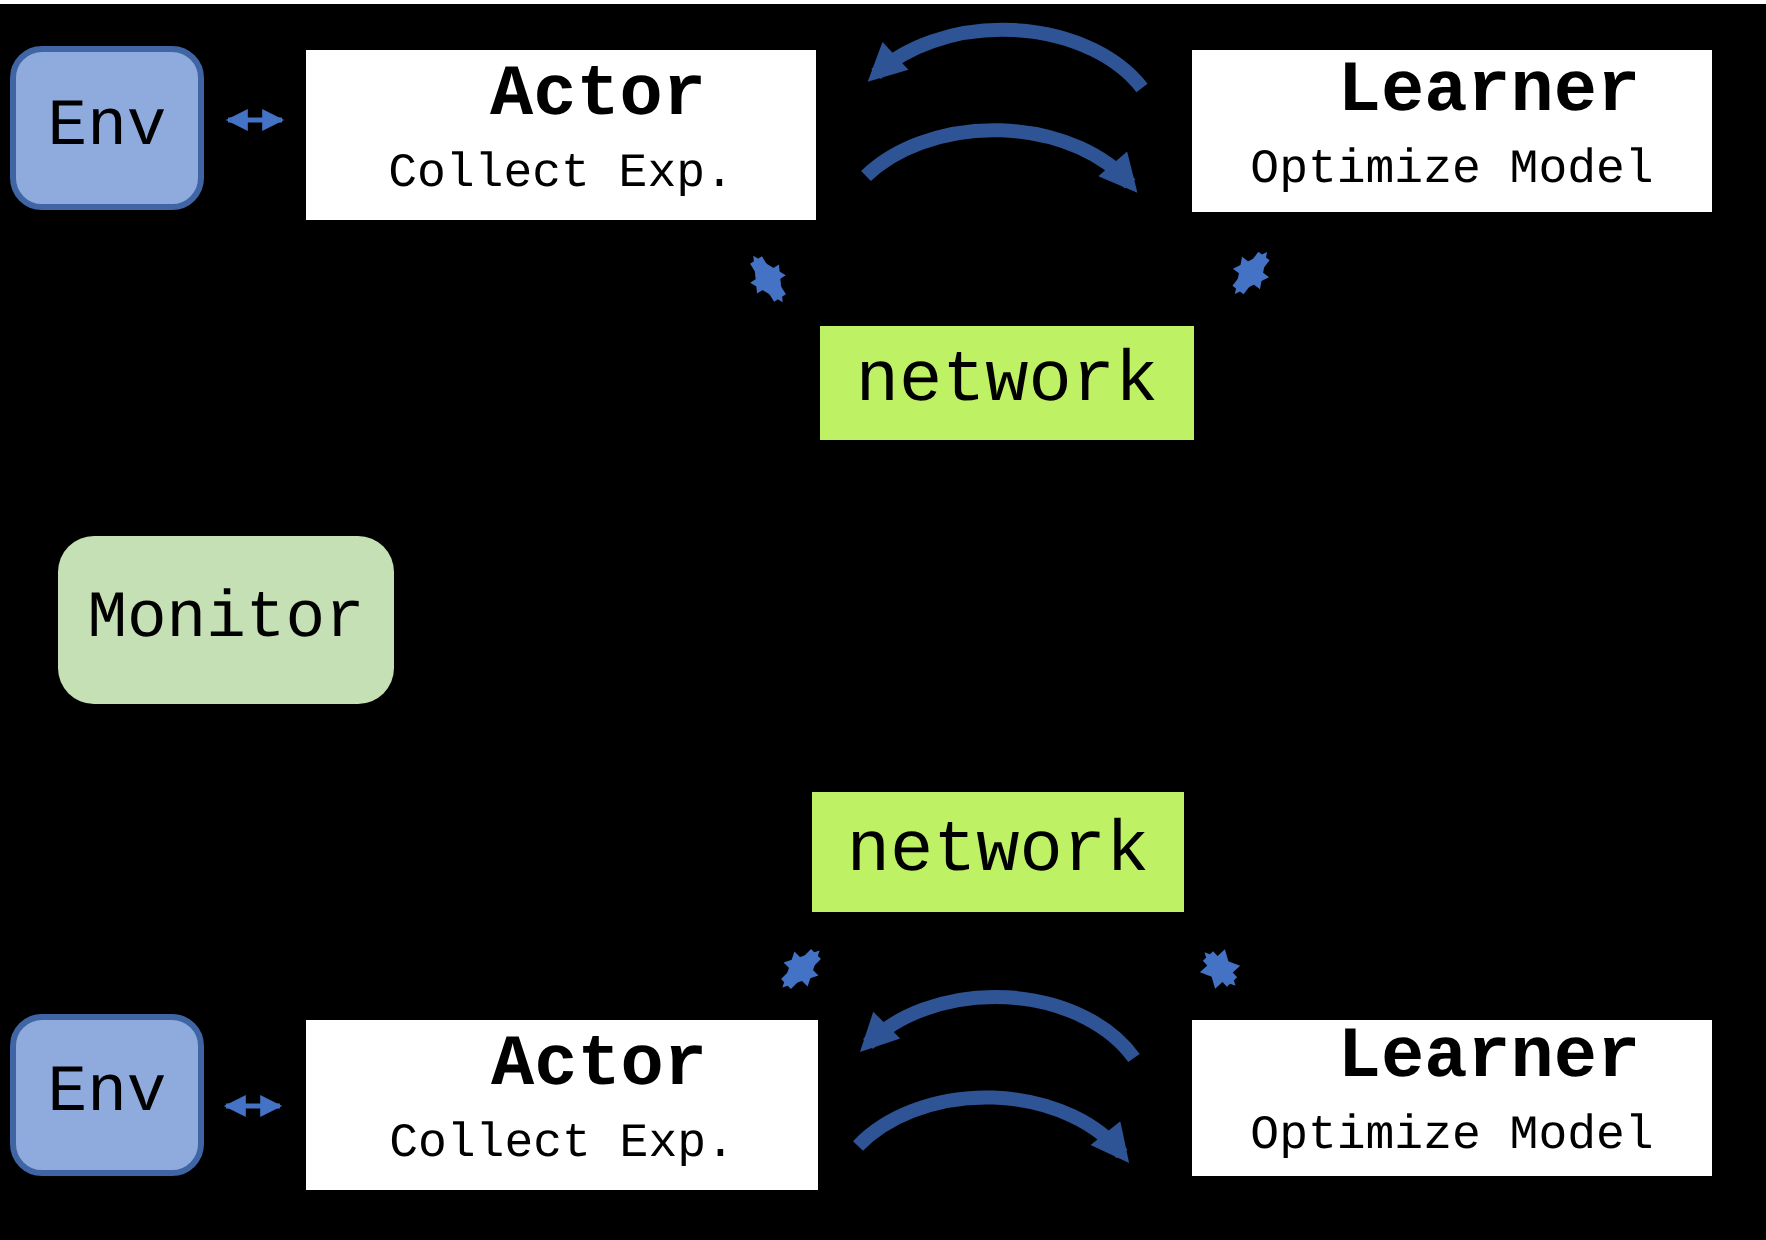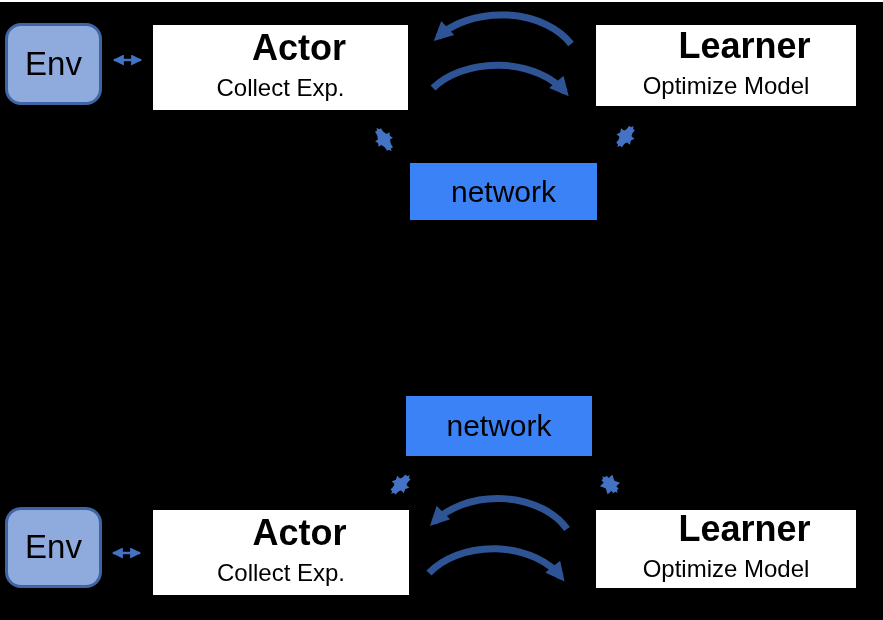--- a/index.html
+++ b/index.html
@@ -24,31 +24,32 @@
   }
   .box {
     position: absolute;
     box-sizing: border-box;
     display: flex;
     flex-direction: column;
     align-items: center;
     justify-content: center;
     text-align: right;
     line-height: 1.18;
+    font-family: Liberation Mono, monospace;
   }
   .whitebox { background: #FFFFFF; }
   .envbox {
     background: #8FAADC;
     border: 3px solid #4065A5;
     border-radius: 16px;
     font-size: 33px;
   }
   .networkbox {
-    background: #3b82f6;
-    font-size: 30px;
+    background: #bef264;
+    font-size: 36px;
   }
   .monitorbox {
     background: #C5E0B4;
     border-radius: 18px;
     font-size: 33px;
   }
   .title    { font-weight: bold; font-size: 36px; line-height: 40px; margin-left: 37px; }
   .subtitle { font-size: 24px; line-height: 40px; }
 
   
@@ -90,20 +91,23 @@
 
   <div class="box whitebox learner-top">
     <div class="title">Learner</div>
     <div class="subtitle">Optimize Model</div>
   </div>
 
   <div class="box networkbox network-top">
     <span>network</span>
   </div>
 
+  <div class="box monitorbox monitor">
+    <span>Monitor</span>
+  </div>
 
   <div class="box networkbox network-bot">
     <span>network</span>
   </div>
 
   <div class="box envbox env-bot">
     <span>Env</span>
   </div>
 
   <div class="box whitebox actor-bot">

